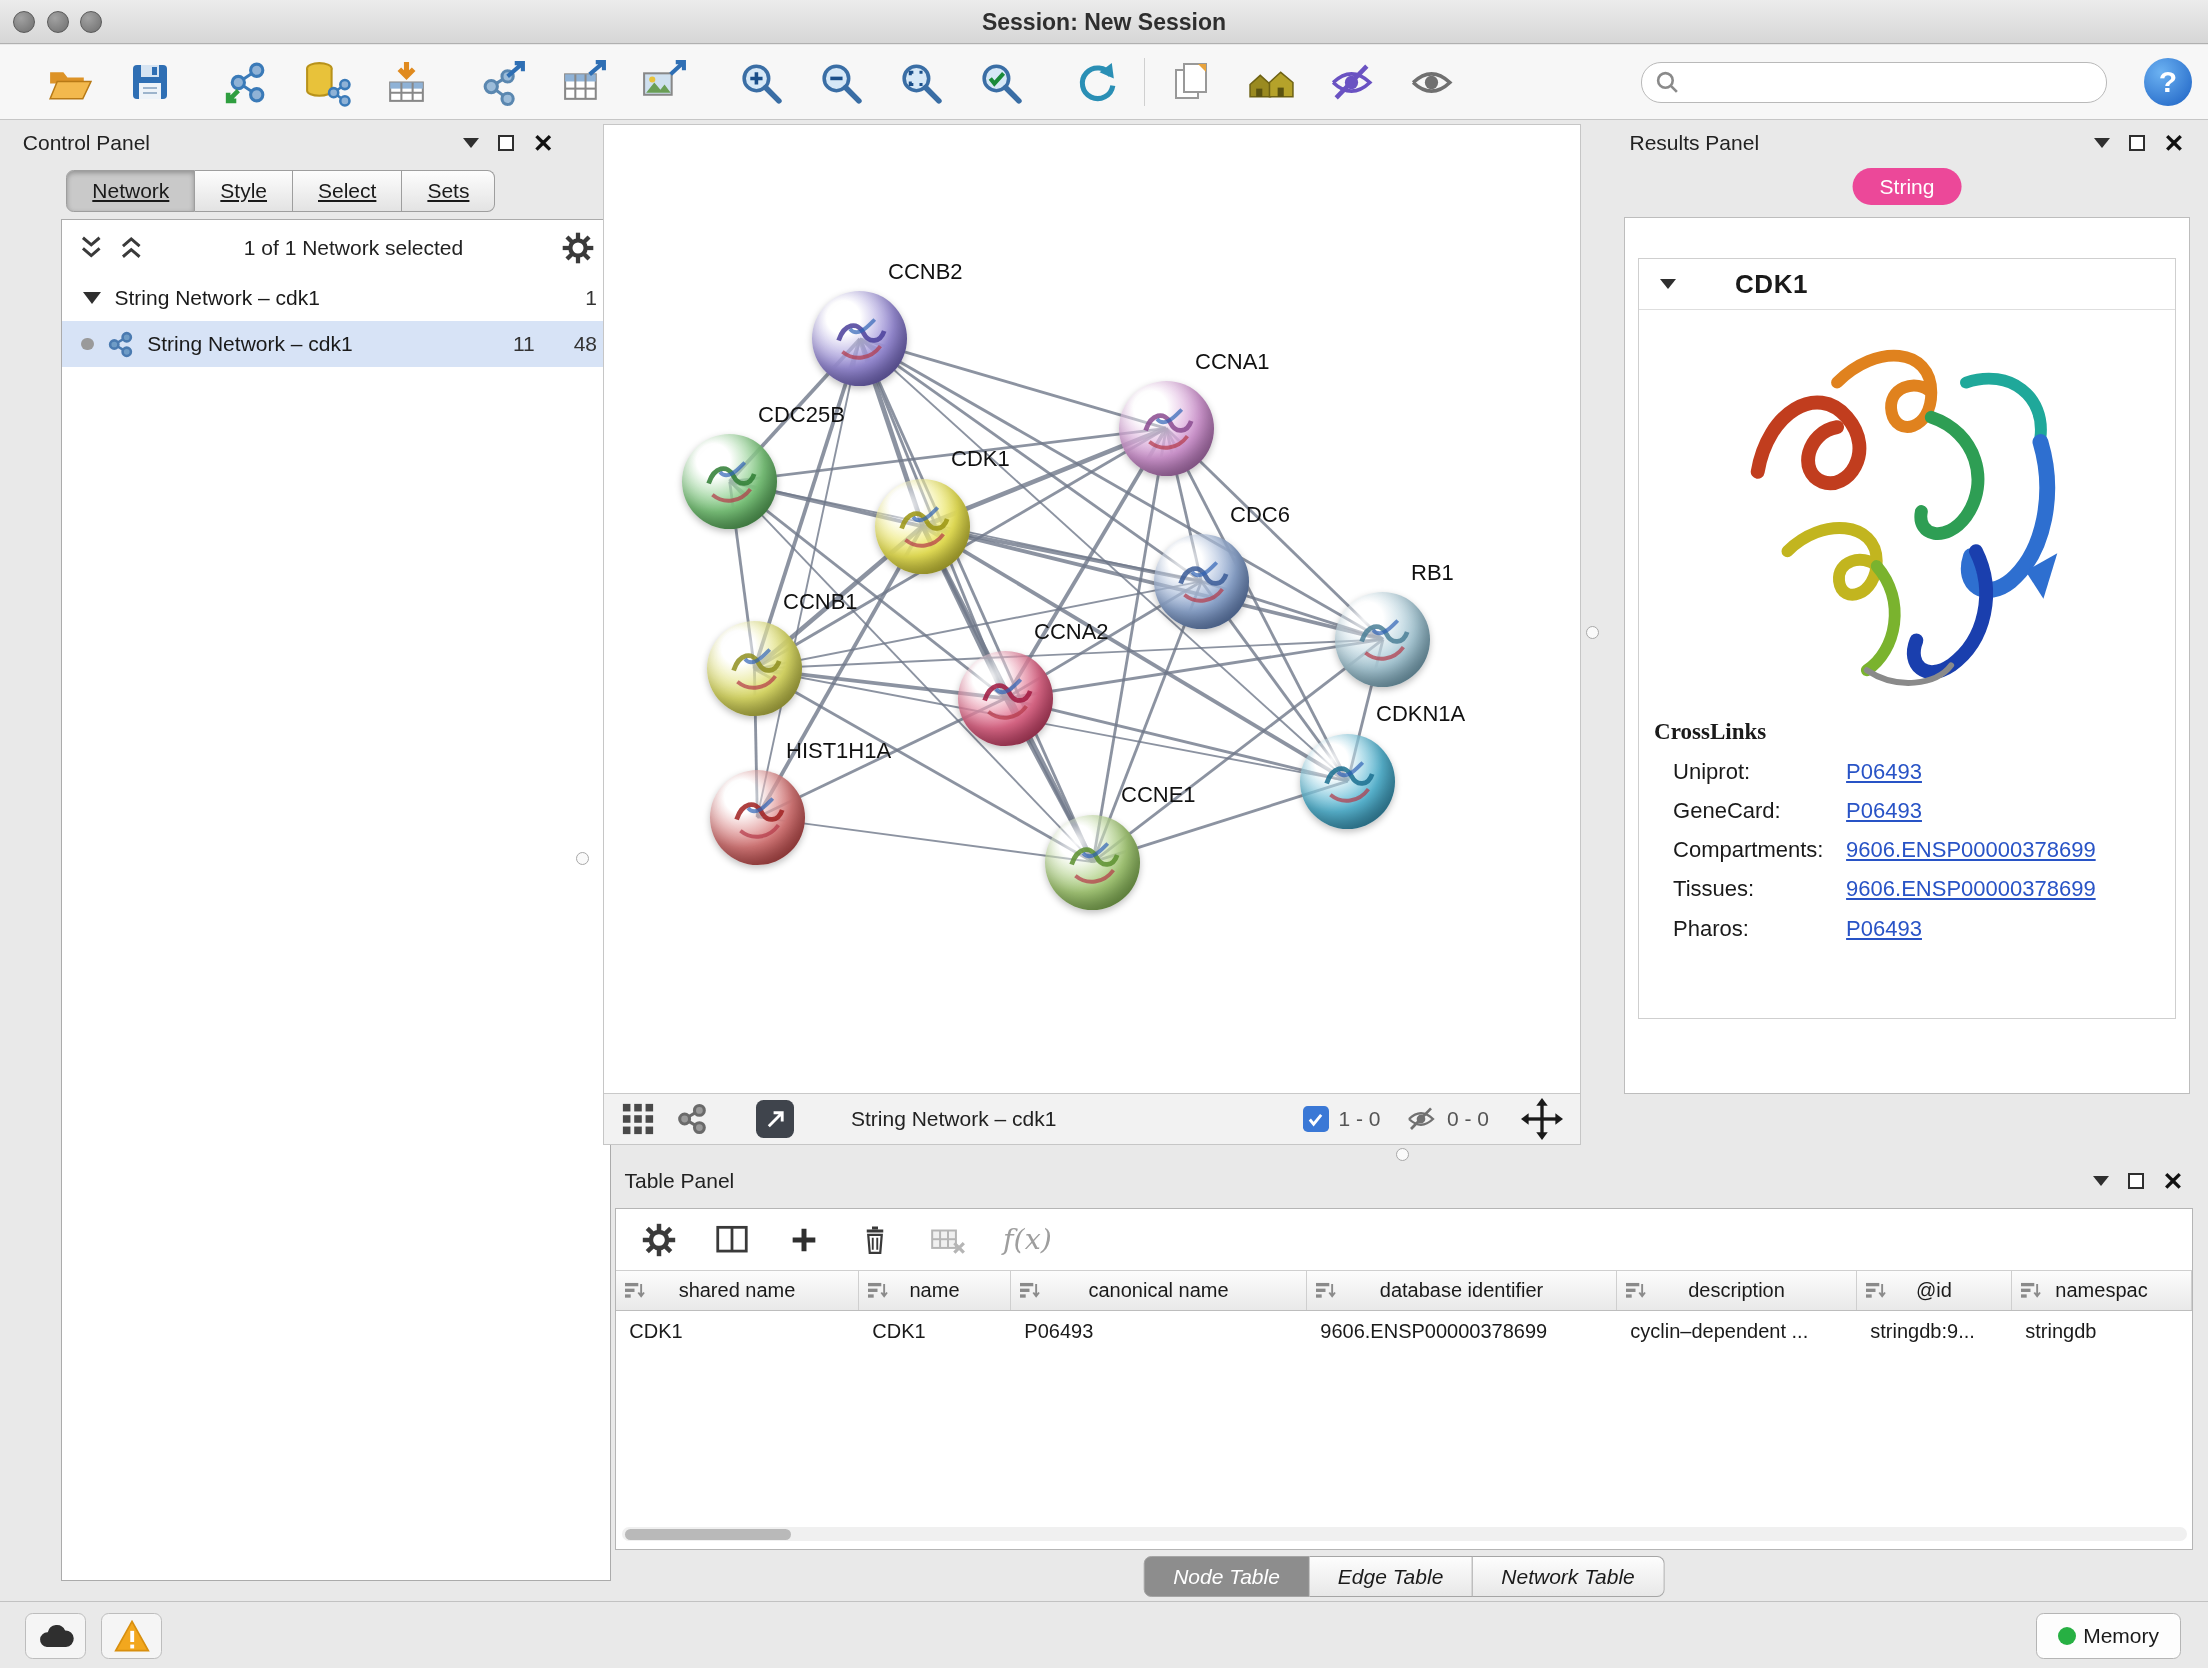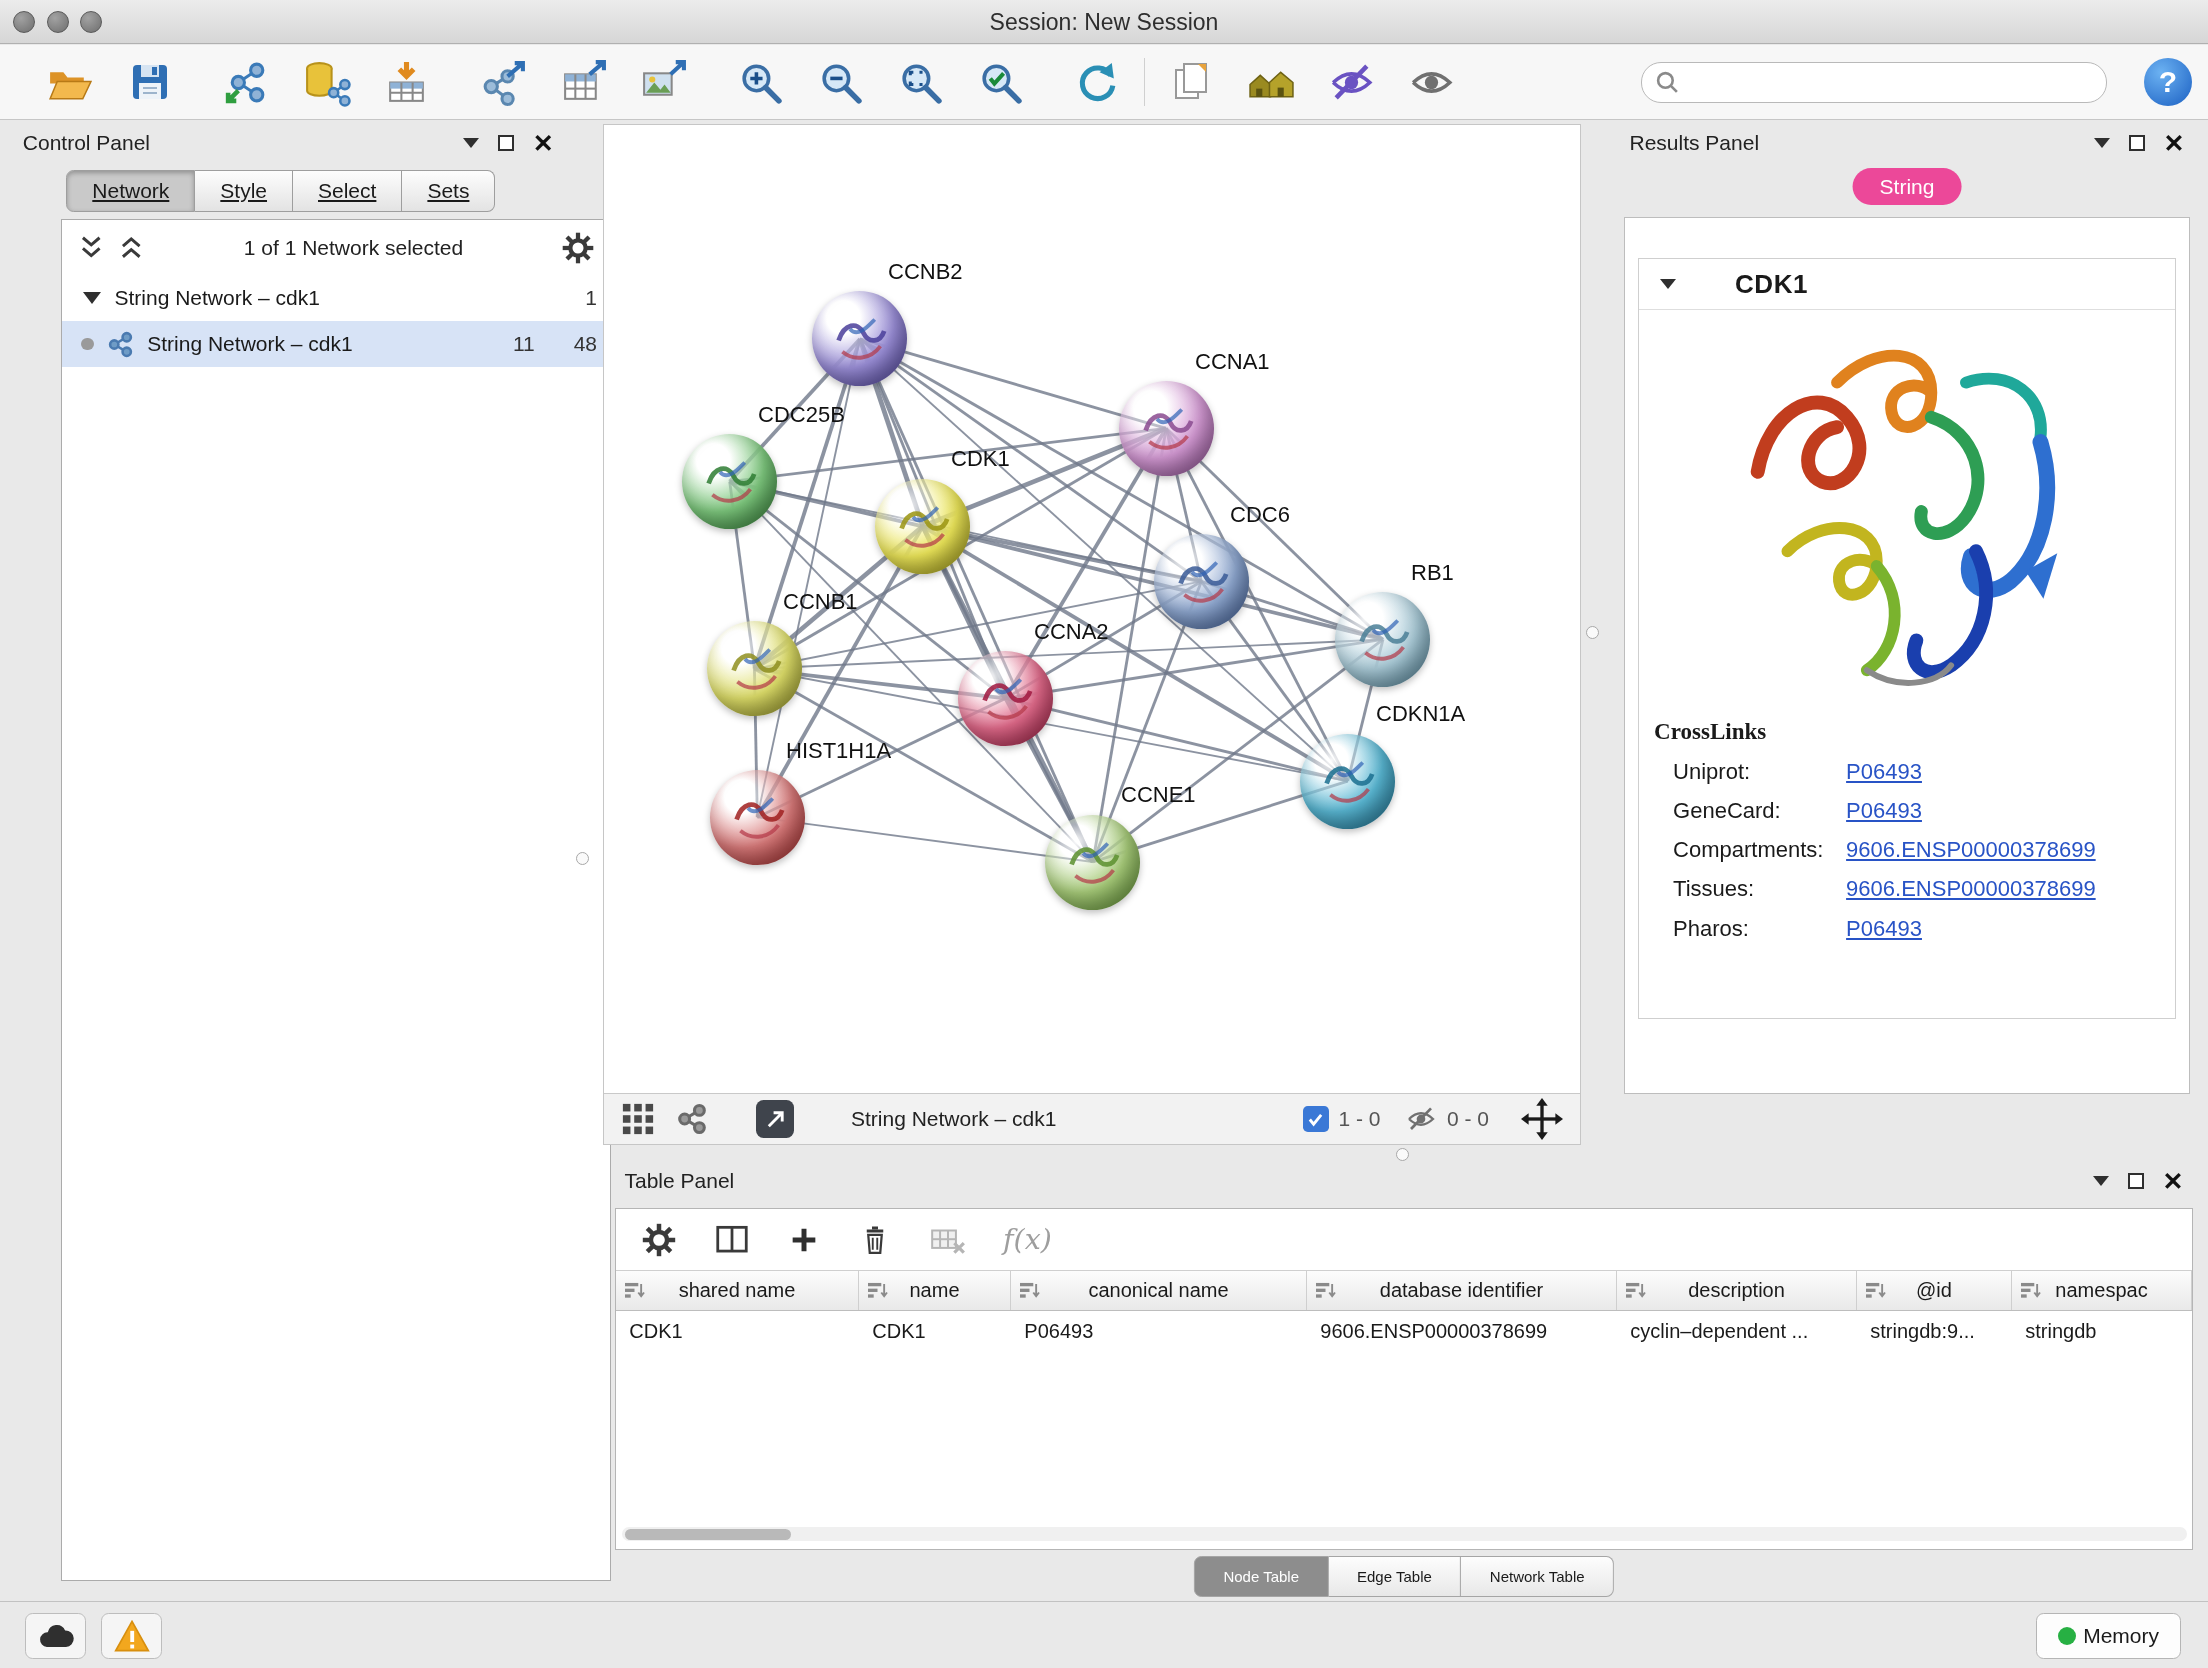--- a/index.html
+++ b/index.html
@@ -6,21 +6,21 @@
   html,body { width:2208px; height:1668px; }
   body { font-family:"Liberation Sans", sans-serif; background:#e9e9e9; position:relative; overflow:hidden; color:#1a1a1a; }
 
   
   .titlebar { position:absolute; left:0; top:0; width:2208px; height:44px;
     background:linear-gradient(#ececec,#d6d6d6); border-bottom:1px solid #b0b0b0; }
   .traffic { position:absolute; left:13.3px; top:10.5px; display:flex; gap:11.4px; }
   .light { width:22px; height:22px; border-radius:50%;
     background:radial-gradient(circle at 35% 30%, #a2a2a2, #6e6e6e); border:1px solid #5a5a5a; }
   .title-text { width:100%; height:44px; display:flex; align-items:center; justify-content:center;
-    font-size:23px; color:#2e2e2e; }
+    font-size:23px; color:#2e2e2e;font-weight:bold; }
 
   
   .toolbar { position:absolute; left:0; top:45px; width:2208px; height:75px; background:#f7f7f7;
     border-bottom:1px solid #c6c6c6; display:flex; align-items:center; padding-left:42px; }
   .tb-btn { width:55px; height:55px; display:flex; align-items:center; justify-content:center; flex:0 0 auto; }
   .gap-lg { margin-left:42px; } .gap-md { margin-left:25px; }
   .tb-sep { width:1px; height:48px; background:#d0d0d0; margin:0 19px; flex:0 0 auto; }
   .search-wrap { position:absolute; left:1641px; top:17px; width:466px; height:41px; border:1px solid #b9b9b9;
     border-radius:20px; background:#fff; display:flex; align-items:center; padding:0 13.3px; gap:9.5px; }
   .search-input { border:none; outline:none; flex:1; font-size:20px; font-family:inherit; background:transparent; }
@@ -99,22 +99,22 @@
     border-top:1px solid #cfcfcf; border-bottom:1px solid #bdbdbd; }
   .tp-th { position:relative; display:flex; align-items:center; justify-content:center; font-size:20px;
     border-right:1px solid #cfcfcf; overflow:hidden; white-space:nowrap; }
   .tp-th svg { position:absolute; left:7.6px; top:11.4px; }
   .tp-row { display:flex; height:41px; }
   .tp-td { font-size:20px; display:flex; align-items:center; padding-left:13.3px; overflow:hidden; white-space:nowrap; }
   .c0{width:243px}.c1{width:152px}.c2{width:296px}.c3{width:310px}.c4{width:240px}.c5{width:155px}.c6{width:180px}
   .tp-hscroll { position:absolute; left:5.7px; bottom:7.6px; width:1565px; height:14.3px; background:#f0f0f0; border-radius:7.6px; }
   .tp-hthumb { position:absolute; left:2.9px; top:1.9px; width:166px; height:10.5px; background:#b9b9b9; border-radius:5.7px; }
   .tp-tabs { position:absolute; left:50%; bottom:1.9px; transform:translateX(-50%); display:flex; }
-  .tp-tab { height:41px; padding:0 28.5px; display:flex; align-items:center; font-size:15px;
-    border:1px solid #a5a5a5; border-left:none; background:linear-gradient(#fdfdfd,#e8e8e8); }
+  .tp-tab { height:41px; padding:0 28.5px; display:flex; align-items:center; font-size:21px;
+    border:1px solid #a5a5a5; border-left:none; background:linear-gradient(#fdfdfd,#e8e8e8);font-style:italic; }
   .tp-tab:first-child { border-left:1px solid #a5a5a5; border-radius:7.6px 0 0 7.6px; }
   .tp-tab:last-child { border-radius:0 7.6px 7.6px 0; }
   .tp-tab.active { background:#8d8d8d; color:#fff; }
 
   
   .statusbar { position:absolute; left:0; bottom:0; width:2208px; height:67px; background:#e9e9e9; border-top:1px solid #c2c2c2; }
   .sb-btn { position:absolute; top:10.5px; width:61px; height:46px; border:1px solid #bdbdbd; border-radius:7.6px;
     background:#f5f5f5; display:flex; align-items:center; justify-content:center; }
   .sb-memory { position:absolute; right:27px; top:10.5px; height:46px; padding:0 21px; border:1px solid #b5b5b5;
     border-radius:7.6px; background:#fdfdfd; display:flex; align-items:center; gap:7px; font-size:21px; }

